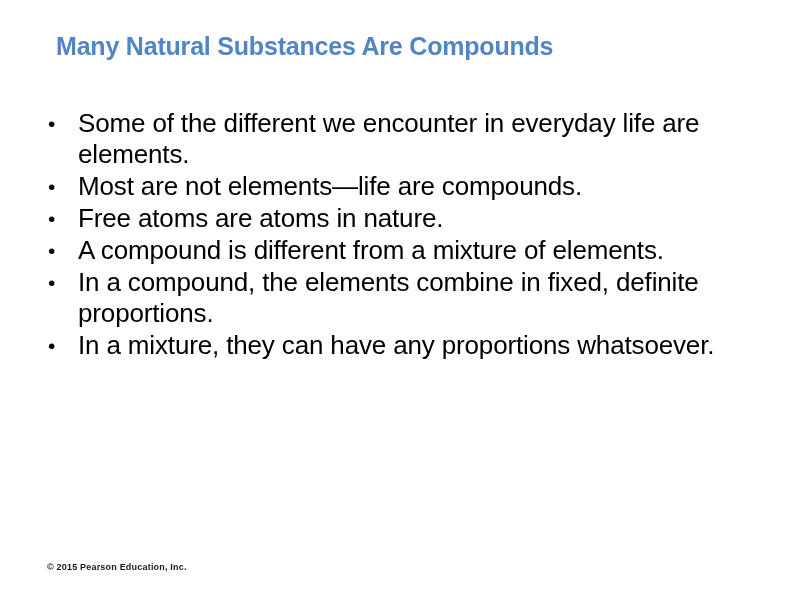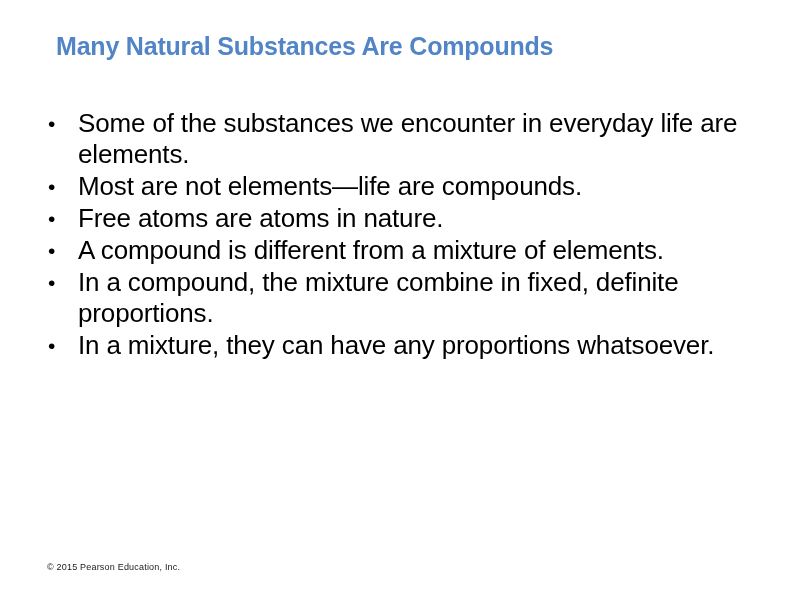--- a/index.html
+++ b/index.html
@@ -69,58 +69,58 @@
   .bullet-text {
     display: block;
   }
 
   
   .footer-credit {
     position: absolute;
     left: 47px;
     top: 562px;
     font-size: 9px;
-    font-weight: normal;
+    font-weight: bold;
     color: #1a1a1a;
     letter-spacing: 0.2px;
     white-space: nowrap;
   }
 </style>
 </head>
 <body>
 
 <div class="slide">
 
   <h1 class="slide-title">Many Natural Substances Are Compounds</h1>
 
   <ul class="body-list">
 
     <li class="bullet-item">
       <span class="bullet-marker">•</span>
-      <span class="bullet-text">Some of the substances we encounter in everyday life are elements.</span>
+      <span class="bullet-text">Some of the different we encounter in everyday life are elements.</span>
     </li>
 
     <li class="bullet-item">
       <span class="bullet-marker">•</span>
       <span class="bullet-text">Most are not elements—life are compounds.</span>
     </li>
 
     <li class="bullet-item">
       <span class="bullet-marker">•</span>
       <span class="bullet-text">Free atoms are atoms in nature.</span>
     </li>
 
     <li class="bullet-item">
       <span class="bullet-marker">•</span>
       <span class="bullet-text">A compound is different from a mixture of elements.</span>
     </li>
 
     <li class="bullet-item">
       <span class="bullet-marker">•</span>
-      <span class="bullet-text">In a compound, the mixture combine in fixed, definite proportions.</span>
+      <span class="bullet-text">In a compound, the elements combine in fixed, definite proportions.</span>
     </li>
 
     <li class="bullet-item">
       <span class="bullet-marker">•</span>
       <span class="bullet-text">In a mixture, they can have any proportions whatsoever.</span>
     </li>
 
   </ul>
 
   <div class="footer-credit">© 2015  Pearson Education, Inc.</div>

